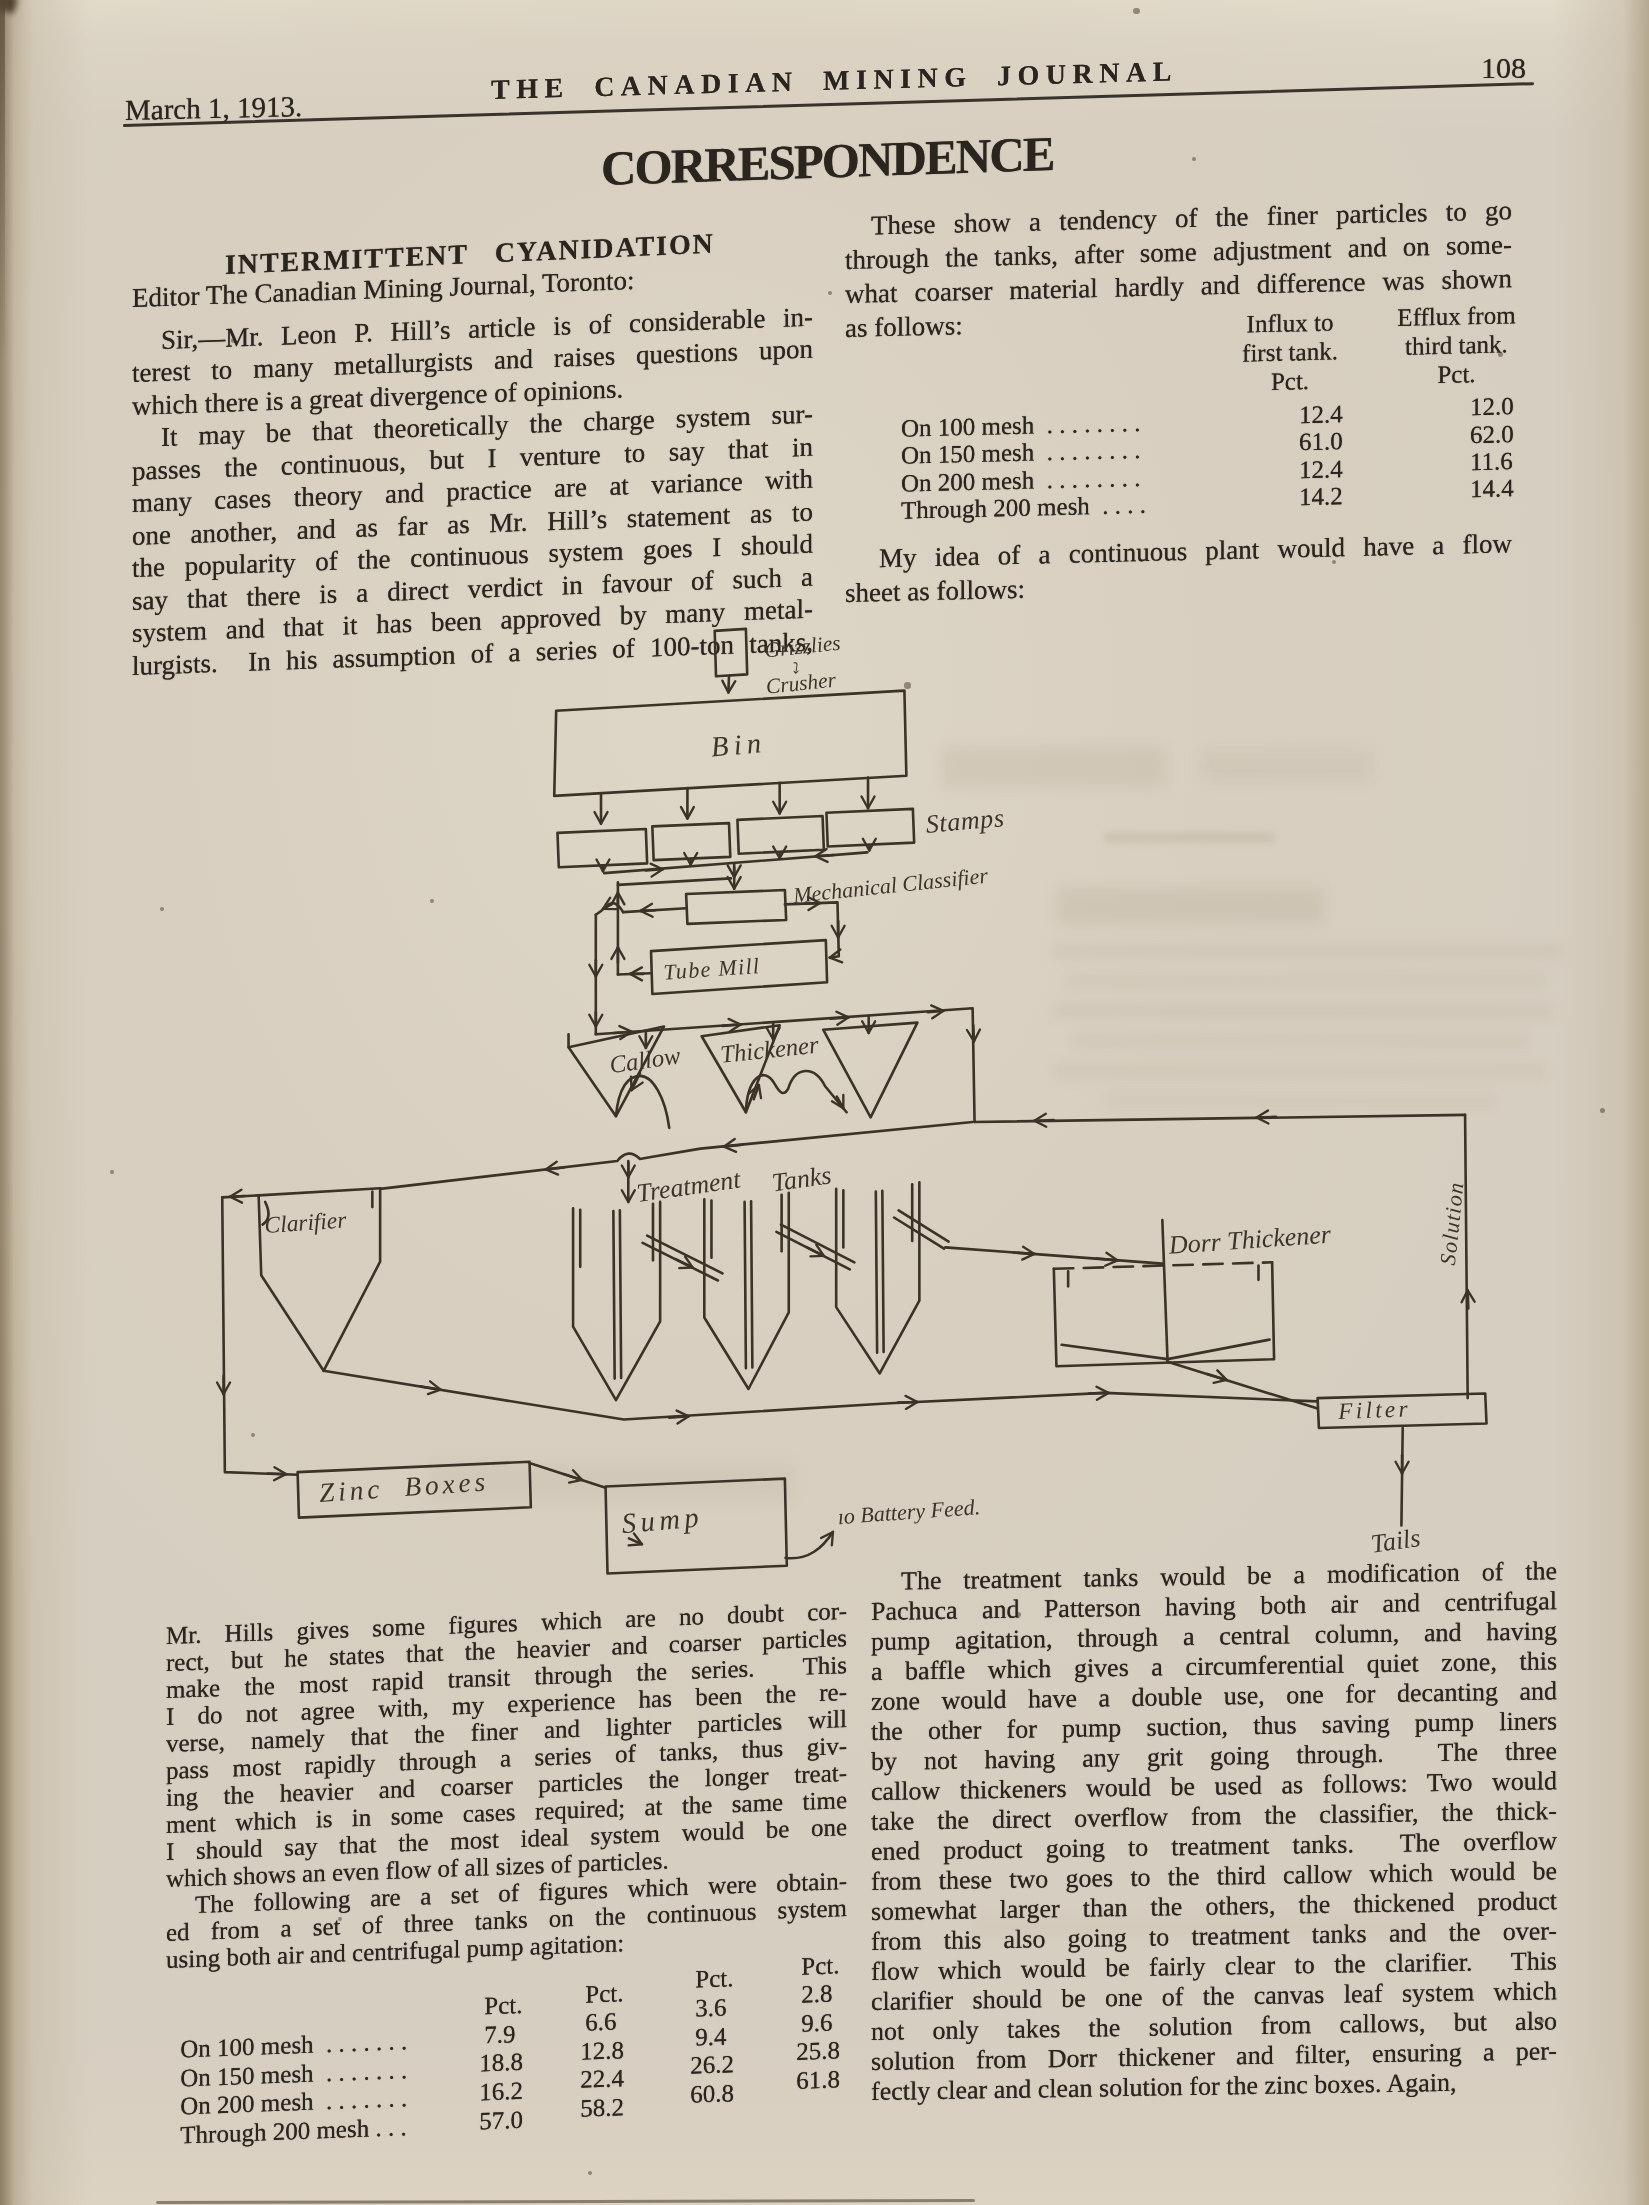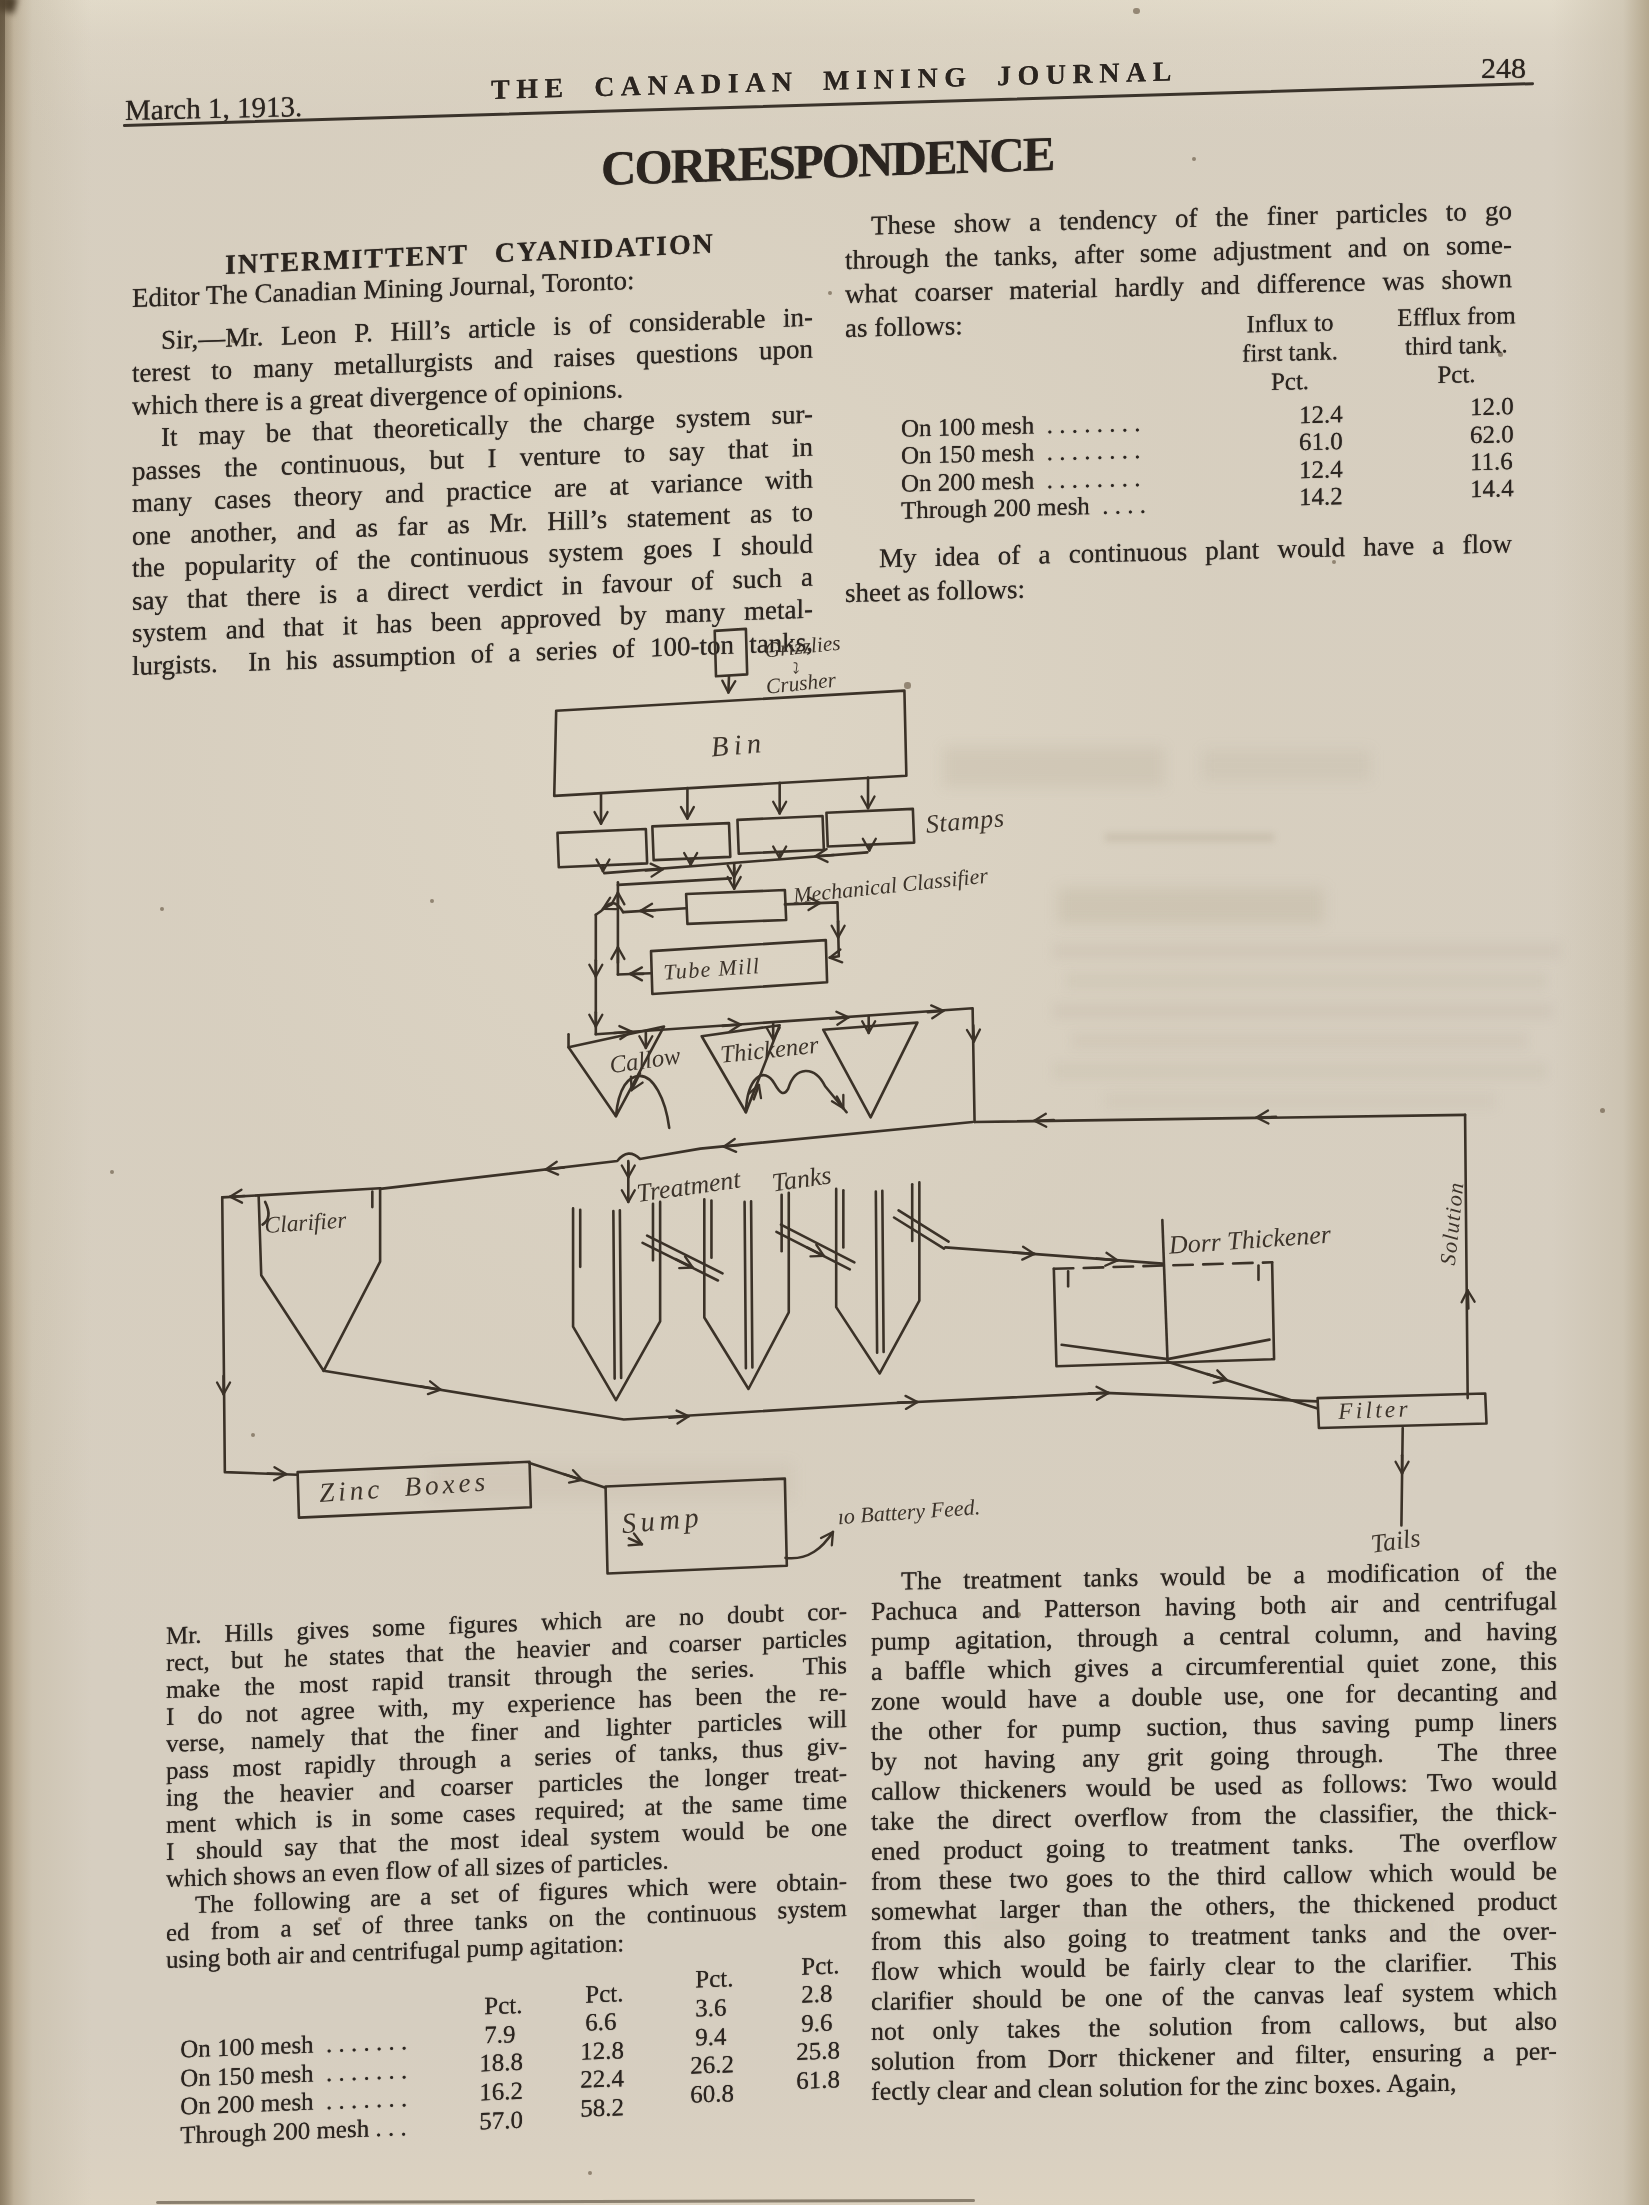--- a/index.html
+++ b/index.html
@@ -55,21 +55,21 @@
 <div class="abs" style="left:1332px;top:560px;width:3.9px;height:3.9px;border-radius:50%;background:rgba(86,70,50,.55)"></div>
 <div class="abs" style="left:338px;top:1917px;width:3.9px;height:3.9px;border-radius:50%;background:rgba(86,70,50,.55)"></div>
 <div class="abs" style="left:828px;top:291px;width:3.9px;height:3.9px;border-radius:50%;background:rgba(86,70,50,.55)"></div>
 <div class="abs" style="left:1436px;top:1637px;width:3.9px;height:3.9px;border-radius:50%;background:rgba(86,70,50,.55)"></div>
 <div class="abs" style="left:110px;top:1170px;width:3.9px;height:3.9px;border-radius:50%;background:rgba(86,70,50,.55)"></div>
 
 <div class="abs body-t" style="left:125px;top:94px;font-size:29px;transform:skewY(-1.3deg);transform-origin:0 0">March 1, 1913.</div>
 
 <div class="abs ln" style="left:491px;top:74px;font-size:28px;font-weight:700;letter-spacing:6.5px;word-spacing:11px;transform:skewY(-1.55deg);transform-origin:0 0;text-shadow:0 0 0.6px rgba(46,40,34,.8)">THE CANADIAN MINING JOURNAL</div>
 
-<div class="abs body-t" style="left:1481px;top:51px;font-size:30px;">248</div>
+<div class="abs body-t" style="left:1481px;top:51px;font-size:30px;">108</div>
 
 <div class="abs" style="left:123px;top:124px;width:1411px;height:2.6px;background:#3a332b;transform:skewY(-1.7deg);transform-origin:0 0;border-radius:1.3px"></div>
 
 <div class="abs" style="left:601px;top:140px;width:448px;text-align:center;font-size:49px;font-weight:700;letter-spacing:-1.9px;transform:skewY(-1.9deg);transform-origin:0 0;text-shadow:0 0 0.8px rgba(46,40,34,.8)">CORRESPONDENCE</div>
 
 <div class="abs" style="left:225px;top:249px;width:498px;font-size:28px;font-weight:700;letter-spacing:1.9px;word-spacing:17px;transform:skewY(-2.5deg);transform-origin:0 0;text-shadow:0 0 0.8px rgba(46,40,34,.8)">INTERMITTENT&nbsp;CYANIDATION</div>
 
 <div class="abs body-t" id="colTL" style="left:132px;top:282px;width:681px;font-size:27px;line-height:32.5px;transform:skewY(-2.05deg);transform-origin:0 0">
 <div class="ln">Editor The Canadian Mining Journal, Toronto:</div>
 <div class="ln j" style="margin-top:10.4px;text-indent:29px">Sir,—Mr. Leon P. Hill’s article is of considerable in-</div>

